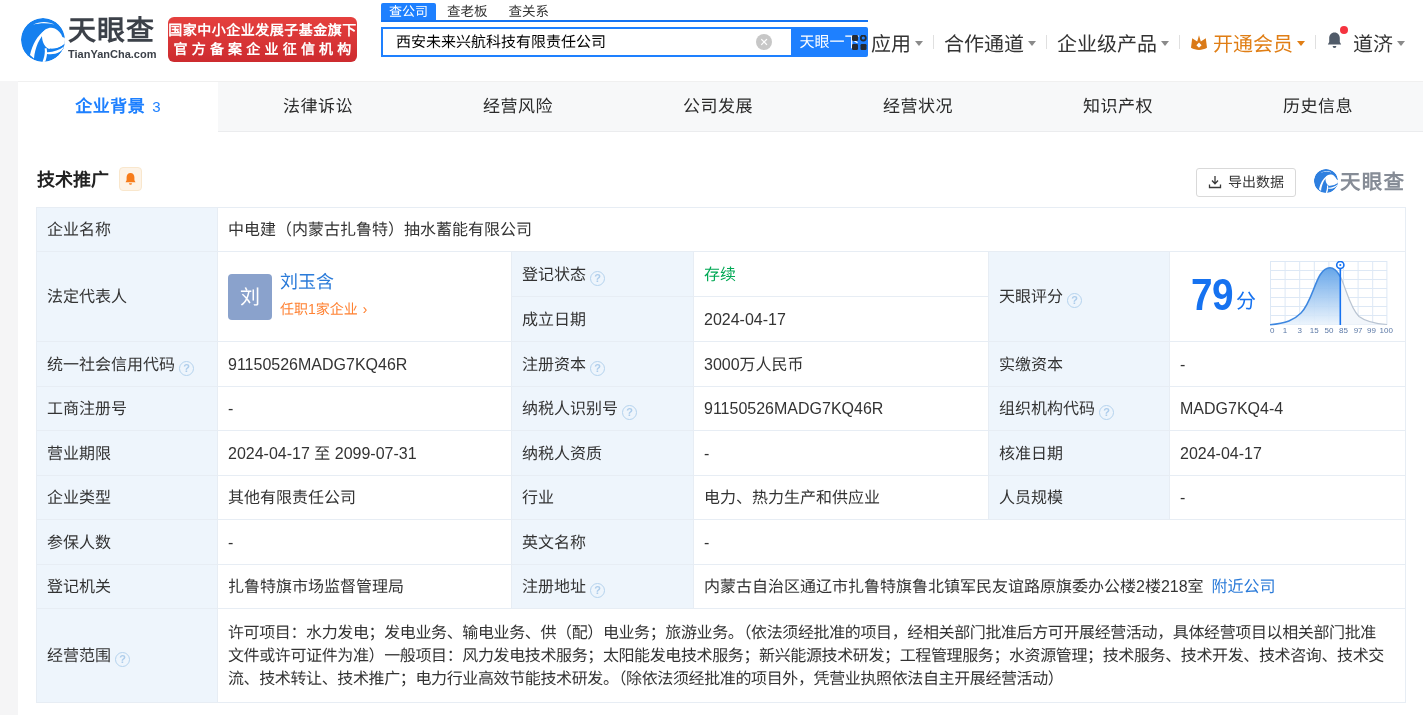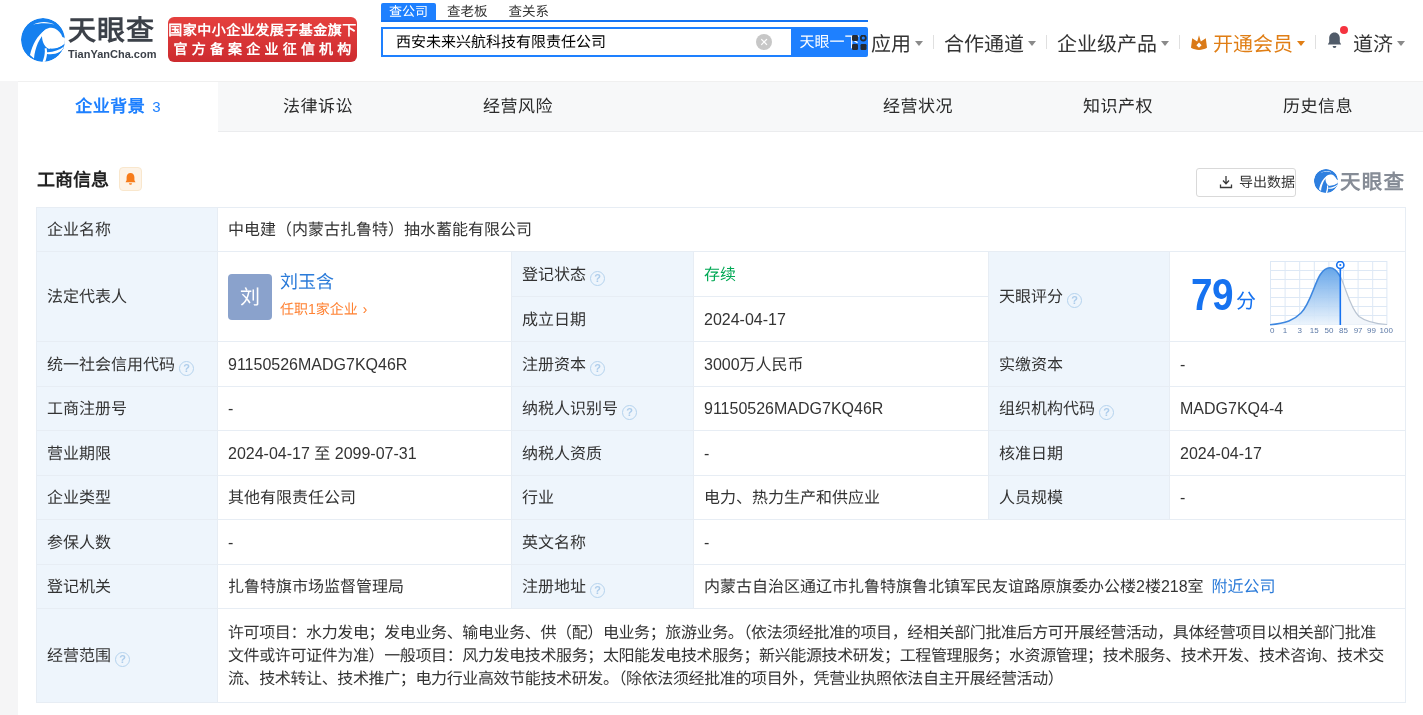--- a/index.html
+++ b/index.html
@@ -45,21 +45,21 @@
   .tabbar .tab { position:absolute; top:0; width:200px; height:50px; text-align:center;
     line-height:50px; font-size:17px; color:#2a2a2a; letter-spacing:0.5px;}
   .tabbar .tab.active { background:#fff; color:#1e80ff; font-weight:bold; }
   .tab.active .cnt { font-size:15px; font-weight:normal; margin-left:7px; letter-spacing:0;}
 
   .titleRow { position:relative; height:75px; }
   .h2t { position:absolute; left:19px; top:33px; font-size:18px; font-weight:bold; color:#222; letter-spacing:0;}
   .bellBadge { position:absolute; left:101px; top:35px; width:23px; height:24px; background:#fdf3e7;
     border:1px solid #f9e7cd; border-radius:4px; text-align:center; }
   .exportBtn { position:absolute; right:127px; top:35.5px; width:100px; height:29px; border:1px solid #d9d9d9;
-    border-radius:3px; font-size:14px; color:#383838; text-align:right; line-height:26.5px; background:#fff;}
+    border-radius:3px; font-size:14px; color:#383838; text-align:center; line-height:26.5px; background:#fff;}
   .wmark { position:absolute; right:18px; top:37px; width:91px; height:24px; }
 
   table.info { border-collapse:collapse; table-layout:fixed; margin-left:18px; width:1369px; }
   table.info td { border:1px solid #e7edf4; font-size:16px; color:#333; padding:5px 10px;
     vertical-align:middle; line-height:23px; }
   td.lbl { background:#eef5fc; color:#404040; font-size:15px; }
   .qm { display:inline-block; width:15px; height:15px; border:1px solid #b5d3ee; border-radius:50%;
     color:#aecdeb; font-size:11px; line-height:13px; text-align:center; margin-left:4px;
     vertical-align:-2px; font-weight:bold;}
   a.blue { color:#2b7bd9; text-decoration:none; }
@@ -136,26 +136,27 @@
     <span style="margin-left:10px;">道济</span>
       <span class="caret"></span>
   </div>
 </div>
 <div class="pageLower">
   <div class="container">
     <div class="tabbar">
       <div class="tab active" style="left:0;">企业背景<span class="cnt">3</span></div>
       <div class="tab" style="left:400px;">经营风险</div>
       <div class="tab" style="left:200px;">法律诉讼</div>
+      <div class="tab" style="left:600px;">公司发展</div>
       <div class="tab" style="left:800px;">经营状况</div>
       <div class="tab" style="left:1000px;">知识产权</div>
       <div class="tab" style="left:1200px;">历史信息</div>
     </div>
     <div class="titleRow">
-      <span class="h2t">工商信息</span>
+      <span class="h2t">技术推广</span>
       <span class="bellBadge">
         <svg width="13" height="14" viewBox="0 0 13 14" style="margin-top:4px;">
           <path d="M6.5,1 C4,1 2.6,3 2.6,5.3 L2.6,8.3 L1.5,10.2 L11.5,10.2 L10.4,8.3 L10.4,5.3 C10.4,3 9,1 6.5,1 Z" fill="#f77c1b"></path>
           <path d="M5,11.2 a1.5,1.5 0 0 0 3,0 Z" fill="#f77c1b"></path>
         </svg>
       </span>
       <span class="exportBtn">
         <svg width="14" height="14" viewBox="0 0 14 14" style="vertical-align:-2px; margin-right:6px;">
           <path d="M7,1 L7,8 M4,5.5 L7,8.7 L10,5.5" stroke="#383838" stroke-width="1.3" fill="none"></path>
           <path d="M1.5,9.5 L1.5,12.5 L12.5,12.5 L12.5,9.5" stroke="#383838" stroke-width="1.3" fill="none"></path>

